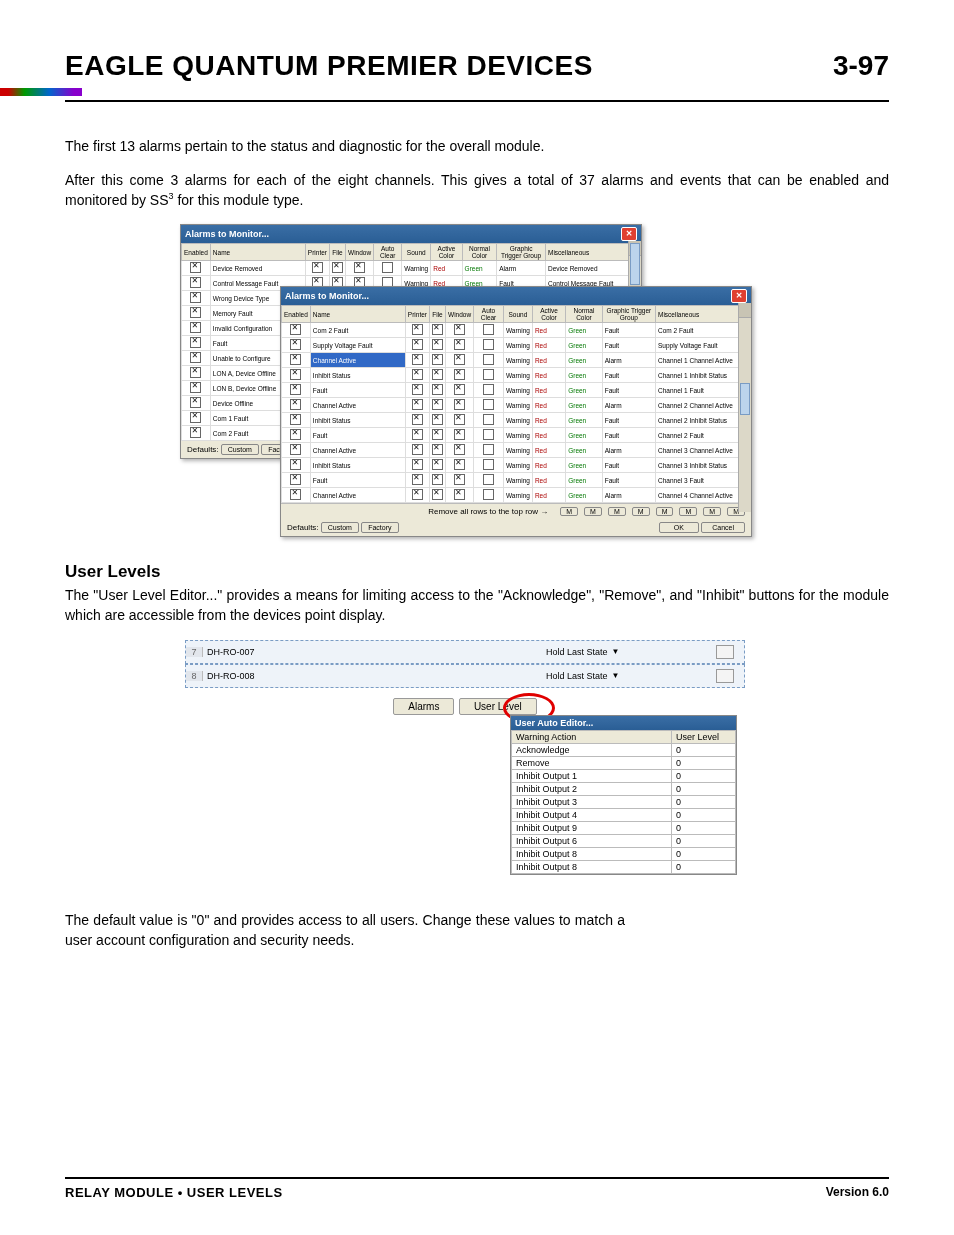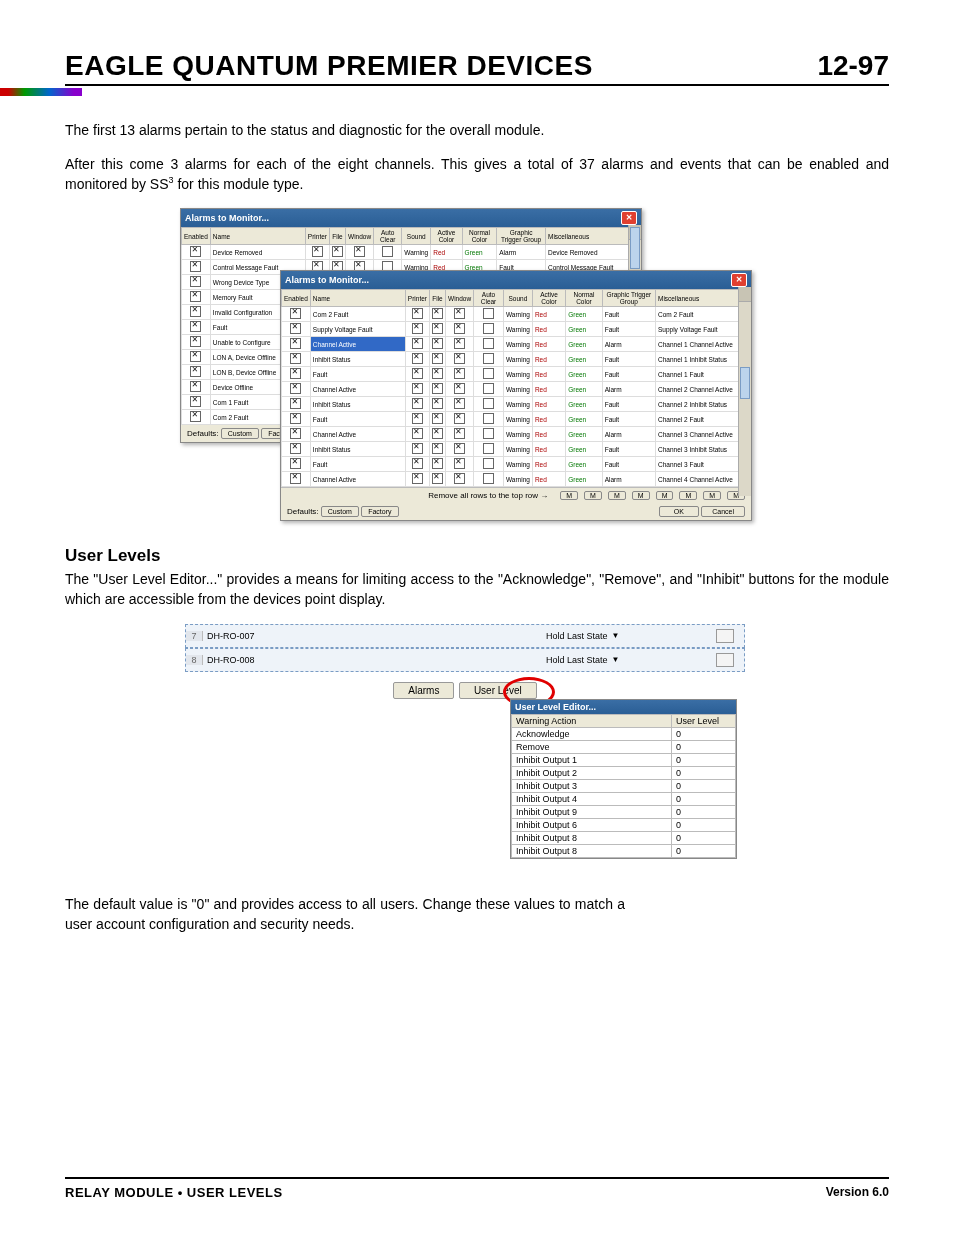--- a/index.html
+++ b/index.html
@@ -1,18 +1,18 @@
 <!DOCTYPE html>
 <html><head>
 <meta charset="utf-8">
 <style>
   body{margin:0;background:#fff;font-family:Arial,Helvetica,sans-serif;color:#000}
   .page{width:954px;min-height:1235px;margin:0 auto;position:relative;padding:50px 65px 50px 65px;box-sizing:border-box}
   .gradient{position:absolute;left:0;top:88px;width:82px;height:8px;background:linear-gradient(90deg,#c00 0%,#c00 10%,#090 30%,#06c 60%,#80c 90%)}
-  .hdr-row{display:flex;justify-content:space-between;align-items:baseline;border-bottom:2px solid #000;padding-bottom:2px;margin-bottom:35px}
+  .hdr-row{display:flex;justify-content:space-between;align-items:baseline;border-bottom:2px solid #000;padding-bottom:18px;margin-bottom:35px}
   .hdr-title{font-family:Arial Black,Arial,sans-serif;font-weight:900;font-size:28px;letter-spacing:.5px}
   .hdr-num{font-family:Arial Black,Arial,sans-serif;font-weight:900;font-size:28px}
   .para{font-size:14px;line-height:1.4;margin:0 0 14px;text-align:justify}
   .para sup{font-size:9px}
   .sec-title{font-family:Arial Black,Arial,sans-serif;font-weight:900;font-size:17px;margin:18px 0 4px}
   .footer{position:absolute;bottom:35px;left:65px;right:65px;display:flex;justify-content:space-between;border-top:2px solid #000;padding-top:6px}
   .footer-left{font-family:Arial Black,Arial,sans-serif;font-weight:900;font-size:13px;letter-spacing:.5px}
   .footer-right{font-family:Arial Black,Arial,sans-serif;font-weight:900;font-size:12px}
 
   
@@ -51,21 +51,21 @@
   .twocol{display:flex;gap:24px;margin-top:10px}
   .twocol .txt{flex:1;font-size:14px;line-height:1.45;text-align:justify}
 </style>
 </head>
 <body>
 
 <div class="page">
   <div class="gradient"></div>
   <div class="hdr-row">
     <span class="hdr-title">EAGLE QUANTUM PREMIER DEVICES</span>
-    <span class="hdr-num">12-97</span>
+    <span class="hdr-num">3-97</span>
   </div>
 
   <p class="para">The first 13 alarms pertain to the status and diagnostic for the overall module.</p>
   <p class="para">
     <span>After this come 3 alarms for each of the eight channels.  This gives a total of 37 alarms and events that can be enabled and monitored by S</span><span>S</span><sup>3</sup><span> for this module type.</span>
   </p>
 
   <div class="shots1">
 
     <div class="dlg" style="left:115px;top:0;width:460px">
@@ -392,21 +392,21 @@
           </div>
         </div>
       <div style="text-align:center;margin-top:8px;position:relative">
         <span class="tabbtn">Alarms</span>
         <span class="tabbtn">User Level</span>
       </div>
       <div class="circ" style="left:318px;top:53px"></div>
     </div>
 
     <div class="ule" style="position:absolute;left:445px;top:75px;width:225px">
-      <div class="ule-title">User Level Editor...</div>
+      <div class="ule-title">User Auto Editor...</div>
       <table id="uletbl">
           <tbody>
             <tr>
               <th>Warning Action</th>
               <th style="width:55px">User Level</th>
             </tr>
             <tr>
               <td>Acknowledge</td>
               <td>0</td>
             </tr>

